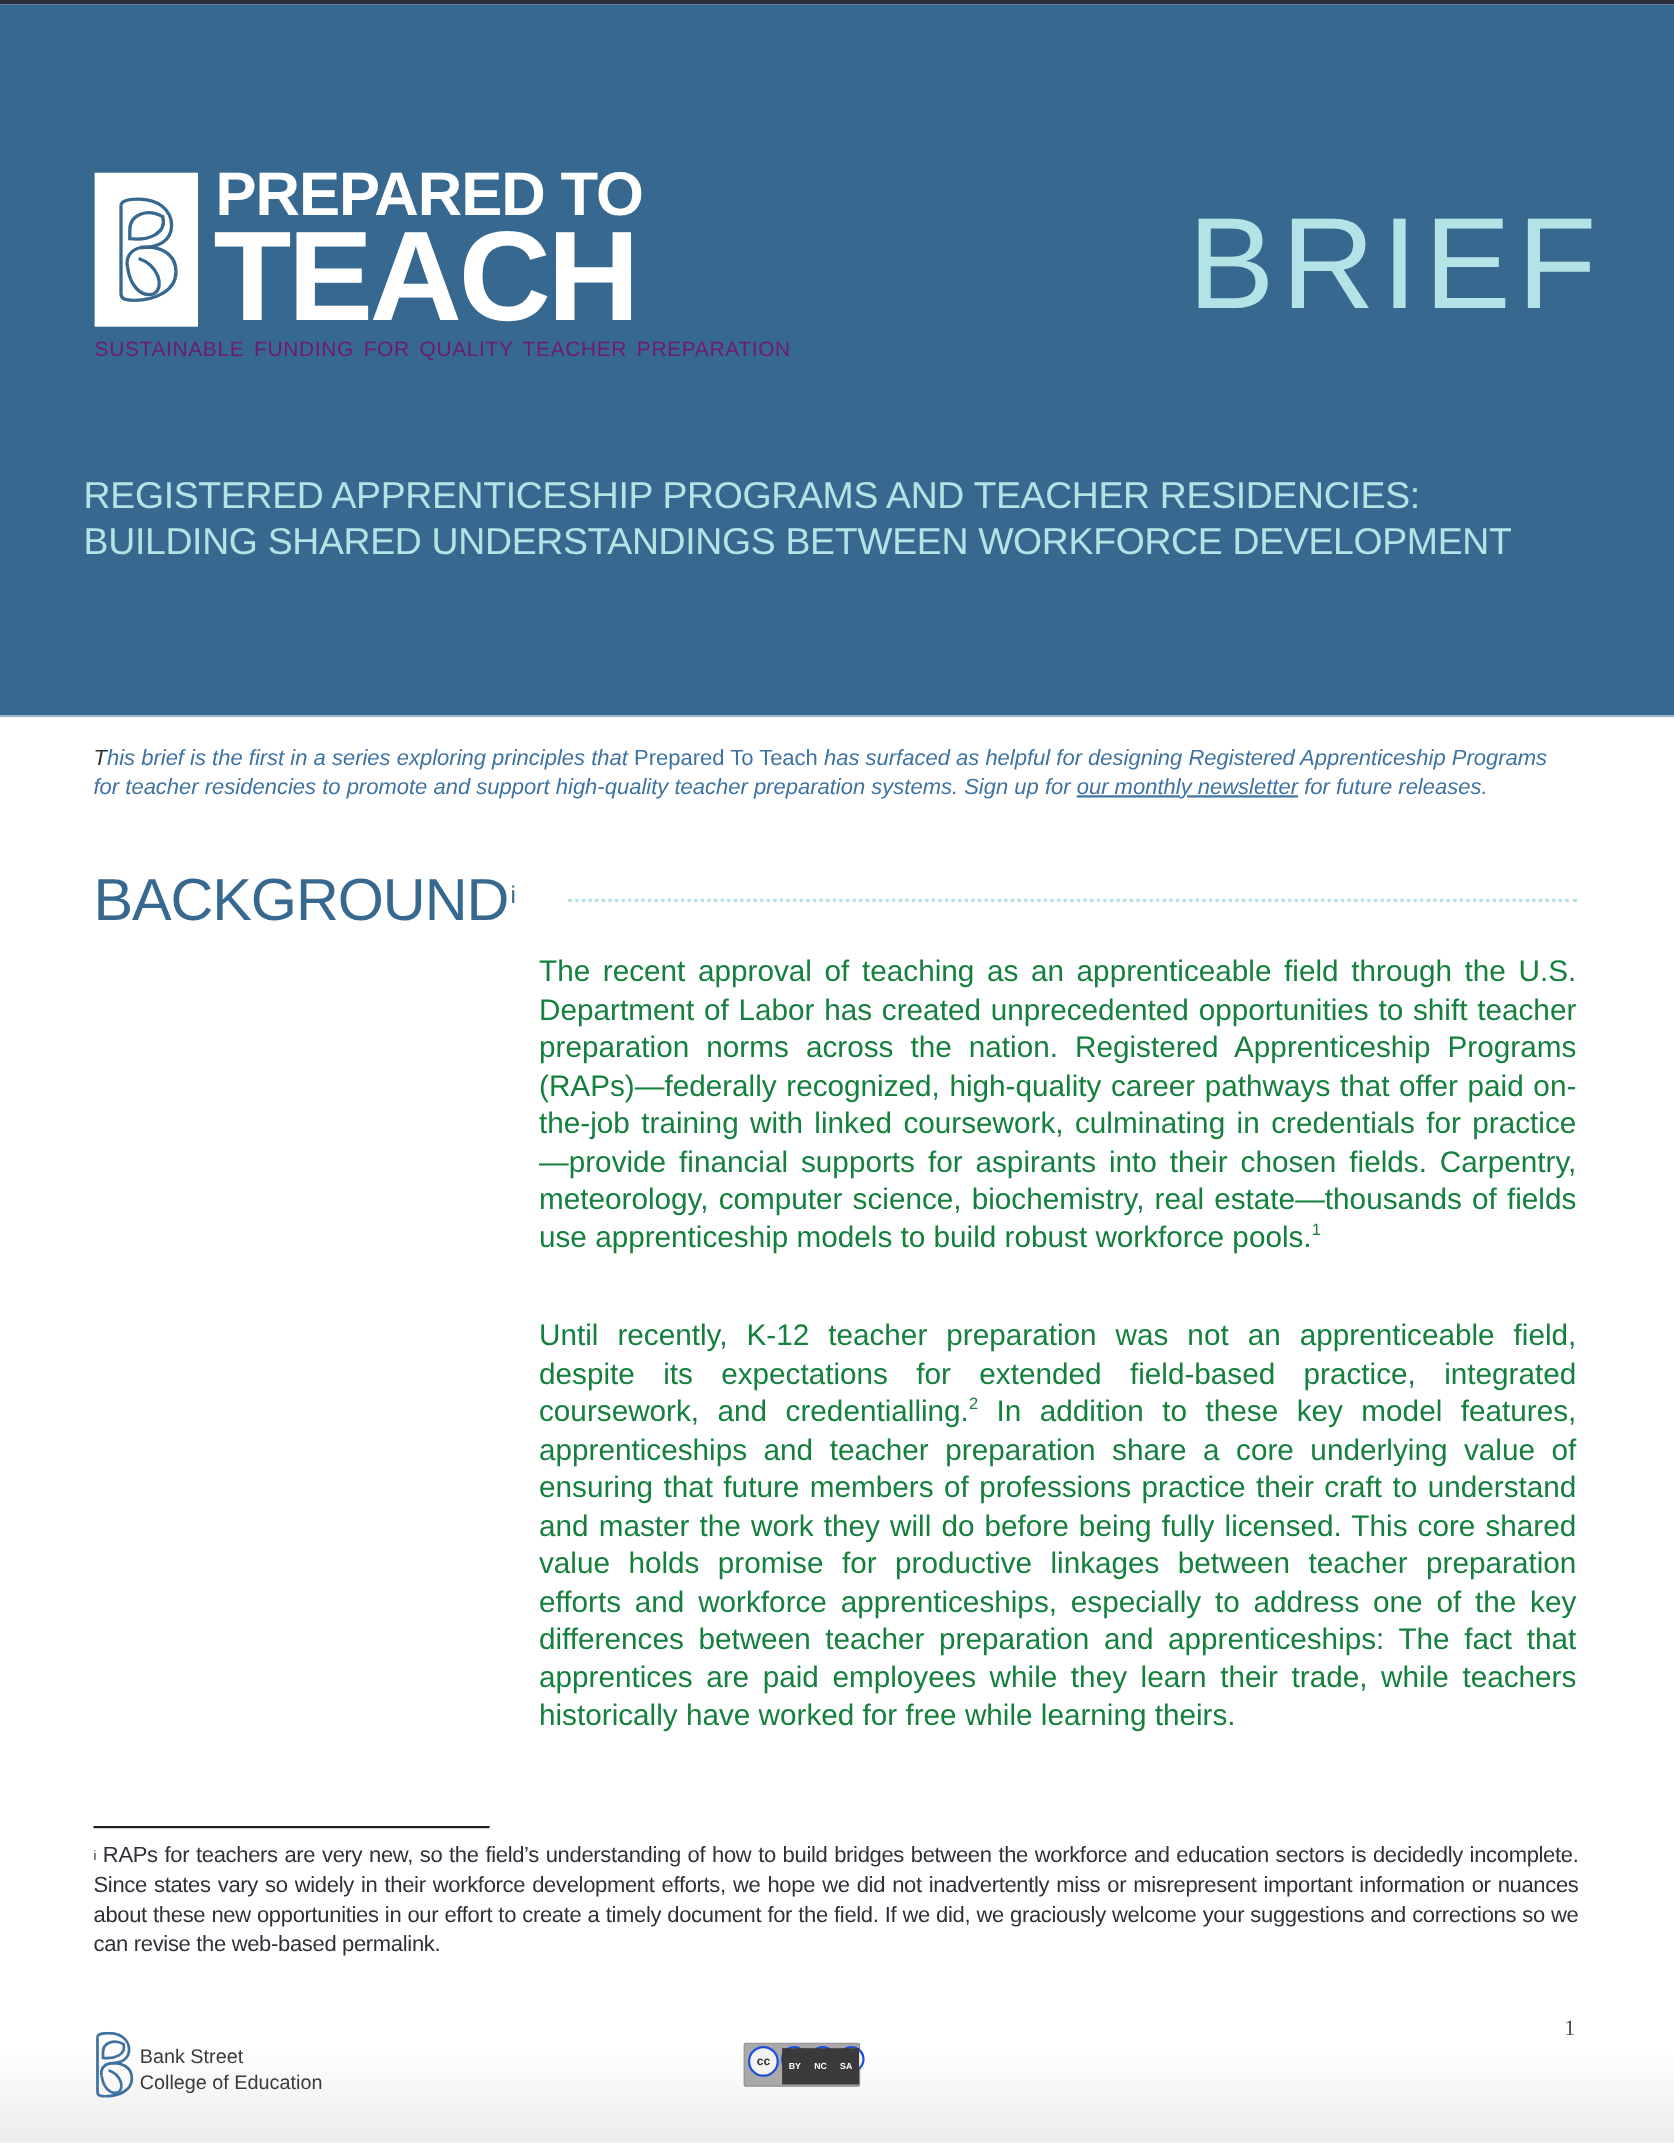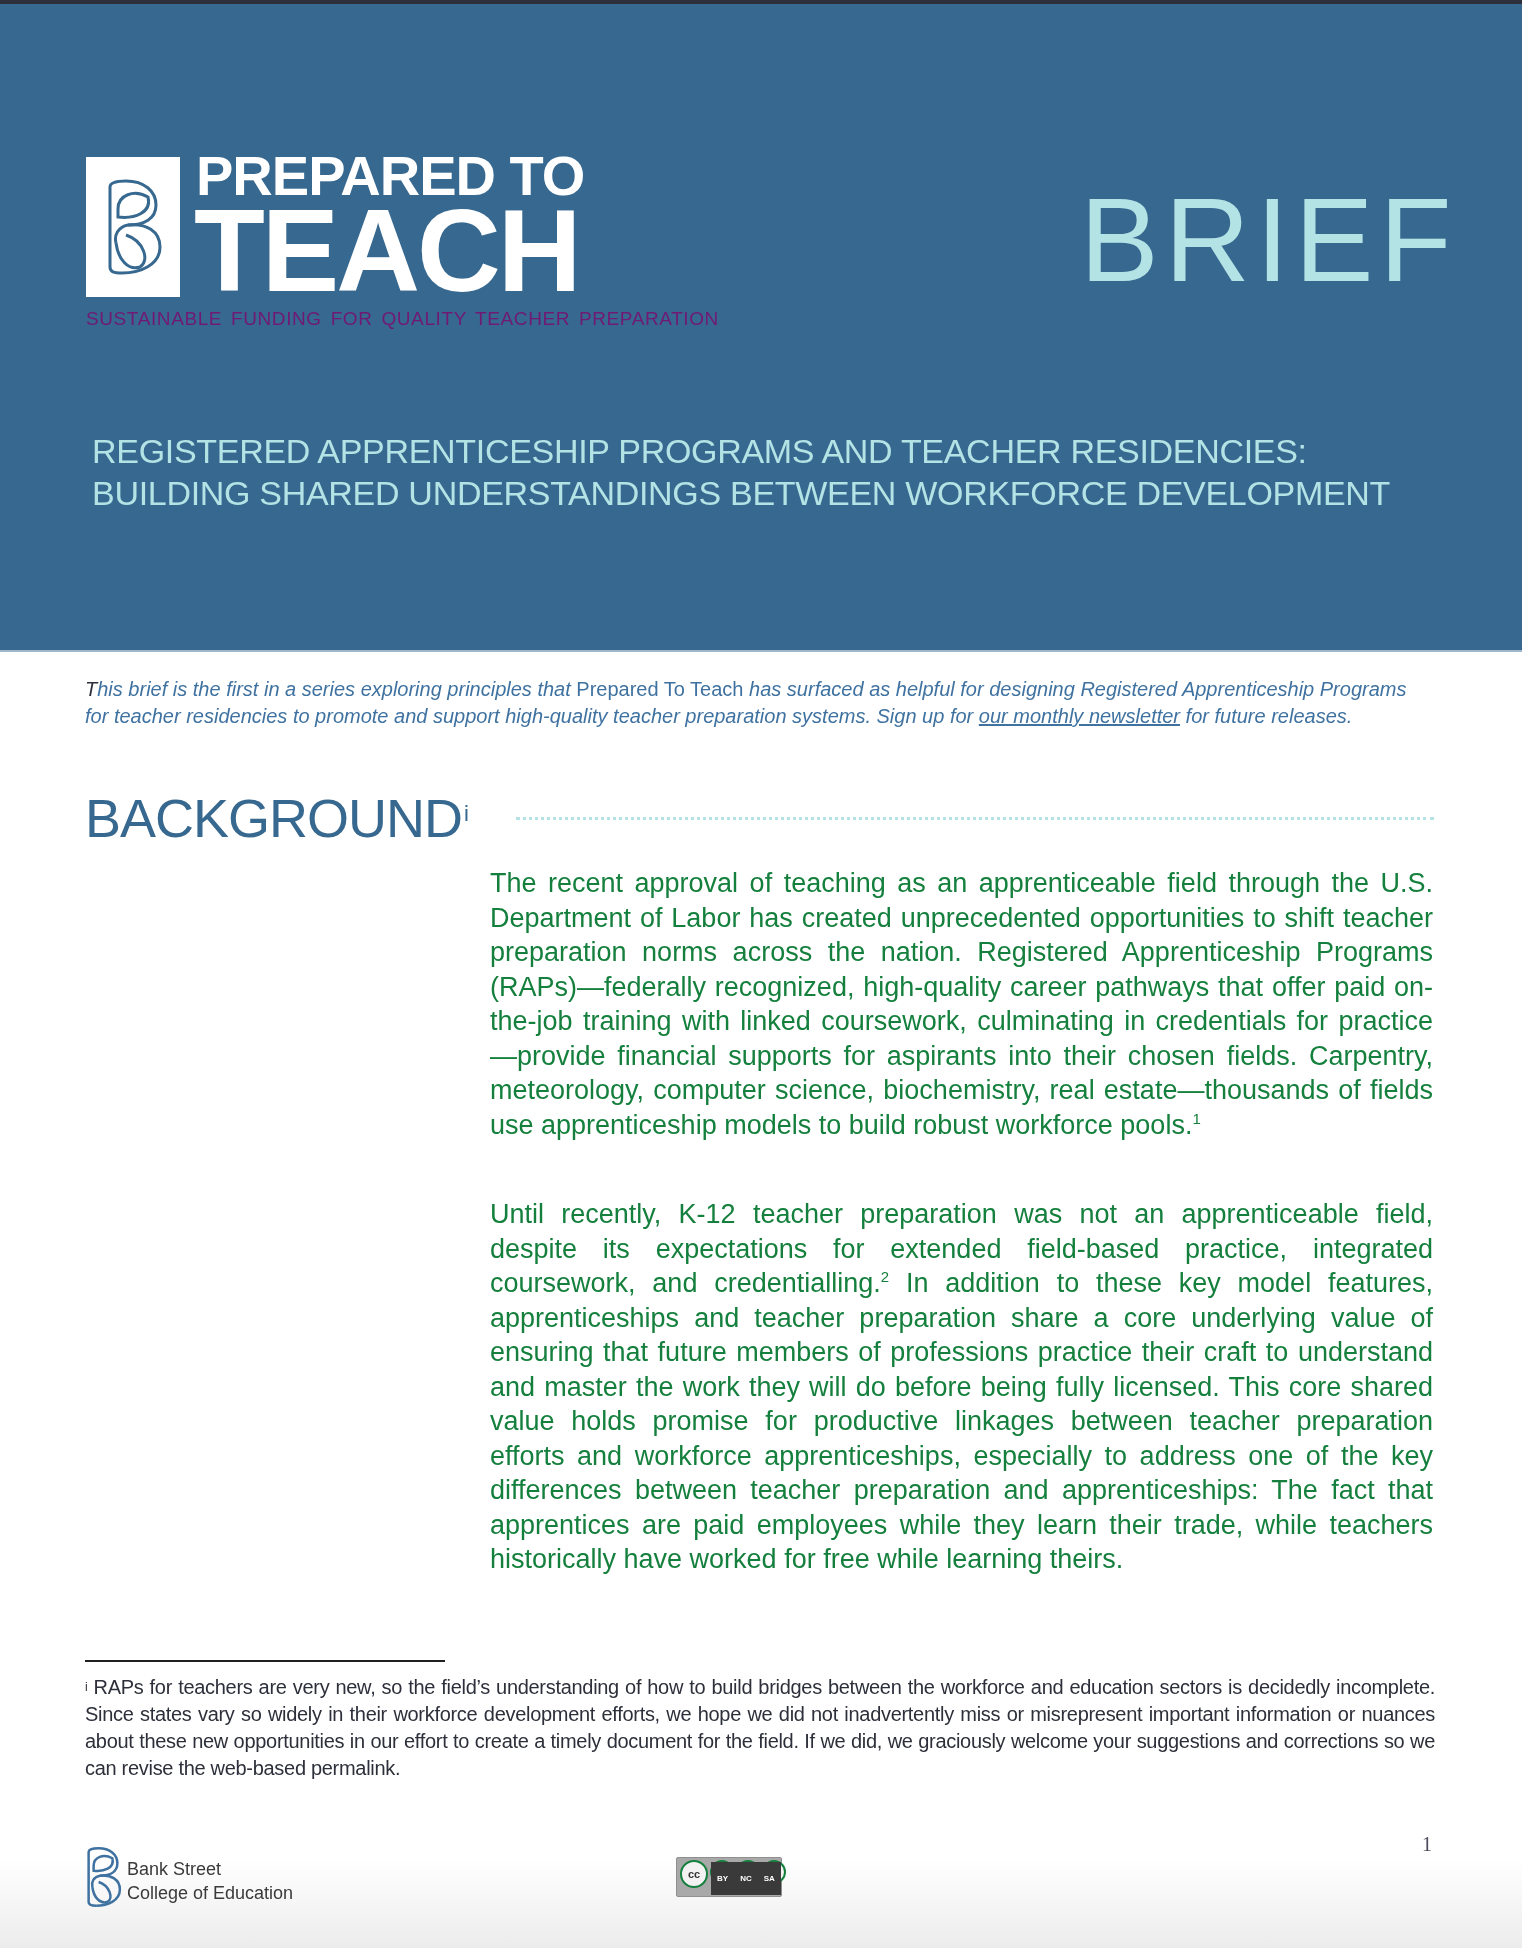--- a/index.html
+++ b/index.html
@@ -13,21 +13,21 @@
   .hero-edge { position: absolute; left: 0; top: 650px; width: 1522px; height: 2px; background: #9DB6CA; }
 
   .logo-box { position: absolute; left: 86px; top: 157px; width: 94px; height: 140px; background: #ffffff; }
   .logo-box svg { position: absolute; left: 18px; top: 22px; }
   .logo-line1 { position: absolute; left: 196px; top: 146px; color: #ffffff; font-weight: bold; font-size: 56px; letter-spacing: -1px; line-height: 60px; white-space: nowrap; }
   .logo-line2 { position: absolute; left: 194px; top: 196px; color: #ffffff; font-weight: bold; font-size: 116px; letter-spacing: -3px; line-height: 110px; white-space: nowrap; }
   .logo-tagline { position: absolute; left: 86px; top: 308px; color: #701a75; font-size: 19px; letter-spacing: 0.6px; white-space: nowrap; word-spacing: 3px; }
 
   .brief { position: absolute; left: 1080px; top: 175px; color: #B3E3E5; font-size: 118px; font-weight: normal; letter-spacing: 6px; line-height: 130px; }
 
-  .hero-title { position: absolute; left: 92px; top: 430px; width: 1360px; color: #B3E3E5; font-size: 34px; line-height: 42px; letter-spacing: -0.3px; }
+  .hero-title { position: absolute; left: 76px; top: 430px; width: 1360px; color: #B3E3E5; font-size: 34px; line-height: 42px; letter-spacing: -0.3px; }
   .hero-title div { white-space: nowrap; }
 
   .intro { position: absolute; left: 85px; top: 676px; width: 1350px; color: #3F72A0; font-size: 20px; line-height: 27px; font-style: italic; }
   .intro .lead { color: #2D303A; }
   .intro .brand { font-style: normal; }
   .intro a { color: #3F72A0; text-decoration: underline; }
 
   .bg-heading { position: absolute; left: 85px; top: 786px; color: #37688F; font-size: 54px; line-height: 64px; letter-spacing: -1px; white-space: nowrap; }
   .bg-heading sup { font-size: 22px; vertical-align: top; position: relative; top: -4px; margin-left: 2px; }
   .dotted-rule { position: absolute; left: 516px; top: 817px; width: 918px; height: 0; border-top: 3px dotted #B3E3E5; }
@@ -39,21 +39,21 @@
 
   .fn-rule { position: absolute; left: 85px; top: 1660px; width: 360px; height: 0; border-top: 2px solid #1f1f1f; }
   .footnote { position: absolute; left: 85px; top: 1674px; width: 1350px; color: #2D303A; font-size: 20px; line-height: 27px; text-align: justify; letter-spacing: -0.3px; }
   .footnote sup { font-size: 12px; vertical-align: top; }
 
   .footer-fade { position: absolute; left: 0; top: 1860px; width: 1522px; height: 88px; background: linear-gradient(#ffffff, #ececec); }
   .bsc-logo { position: absolute; left: 84px; top: 1847px; }
   .bsc-name { position: absolute; left: 127px; top: 1857px; color: #3a3a3a; font-size: 18px; line-height: 24px; }
   .cc-badge { position: absolute; left: 676px; top: 1857px; width: 104px; height: 38px; background: #A9A9A9; border: 1px solid #8f8f8f; border-radius: 2px; }
   .cc-badge .cc-icons { position: absolute; left: 3px; top: 2px; height: 28px; display: flex; gap: 2px; }
-  .cc-circle { width: 24px; height: 24px; border-radius: 50%; background: #f2f2f2; border: 2px solid #15803d; box-sizing: border-box; font-size: 10px; font-weight: bold; color: #333; display: flex; align-items: center; justify-content: center; }
+  .cc-circle { width: 24px; height: 24px; border-radius: 50%; background: #f2f2f2; border: 2px solid #1d4ed8; box-sizing: border-box; font-size: 10px; font-weight: bold; color: #333; display: flex; align-items: center; justify-content: center; }
   .cc-circle.big { width: 28px; height: 28px; font-size: 11px; }
   .cc-labels { position: absolute; left: 34px; bottom: 1px; display: flex; gap: 12px; font-size: 8px; font-weight: bold; color: #ffffff; background: #3a3a3a; padding: 12px 6px; }
   .page-number { position: absolute; left: 1422px; top: 1833px; color: #4a4a5a; font-size: 20px; font-family: "Liberation Serif", serif; }
 </style>
 </head>
 <body>
 
 <div class="topbar"></div>
 
 <div class="hero"></div>

